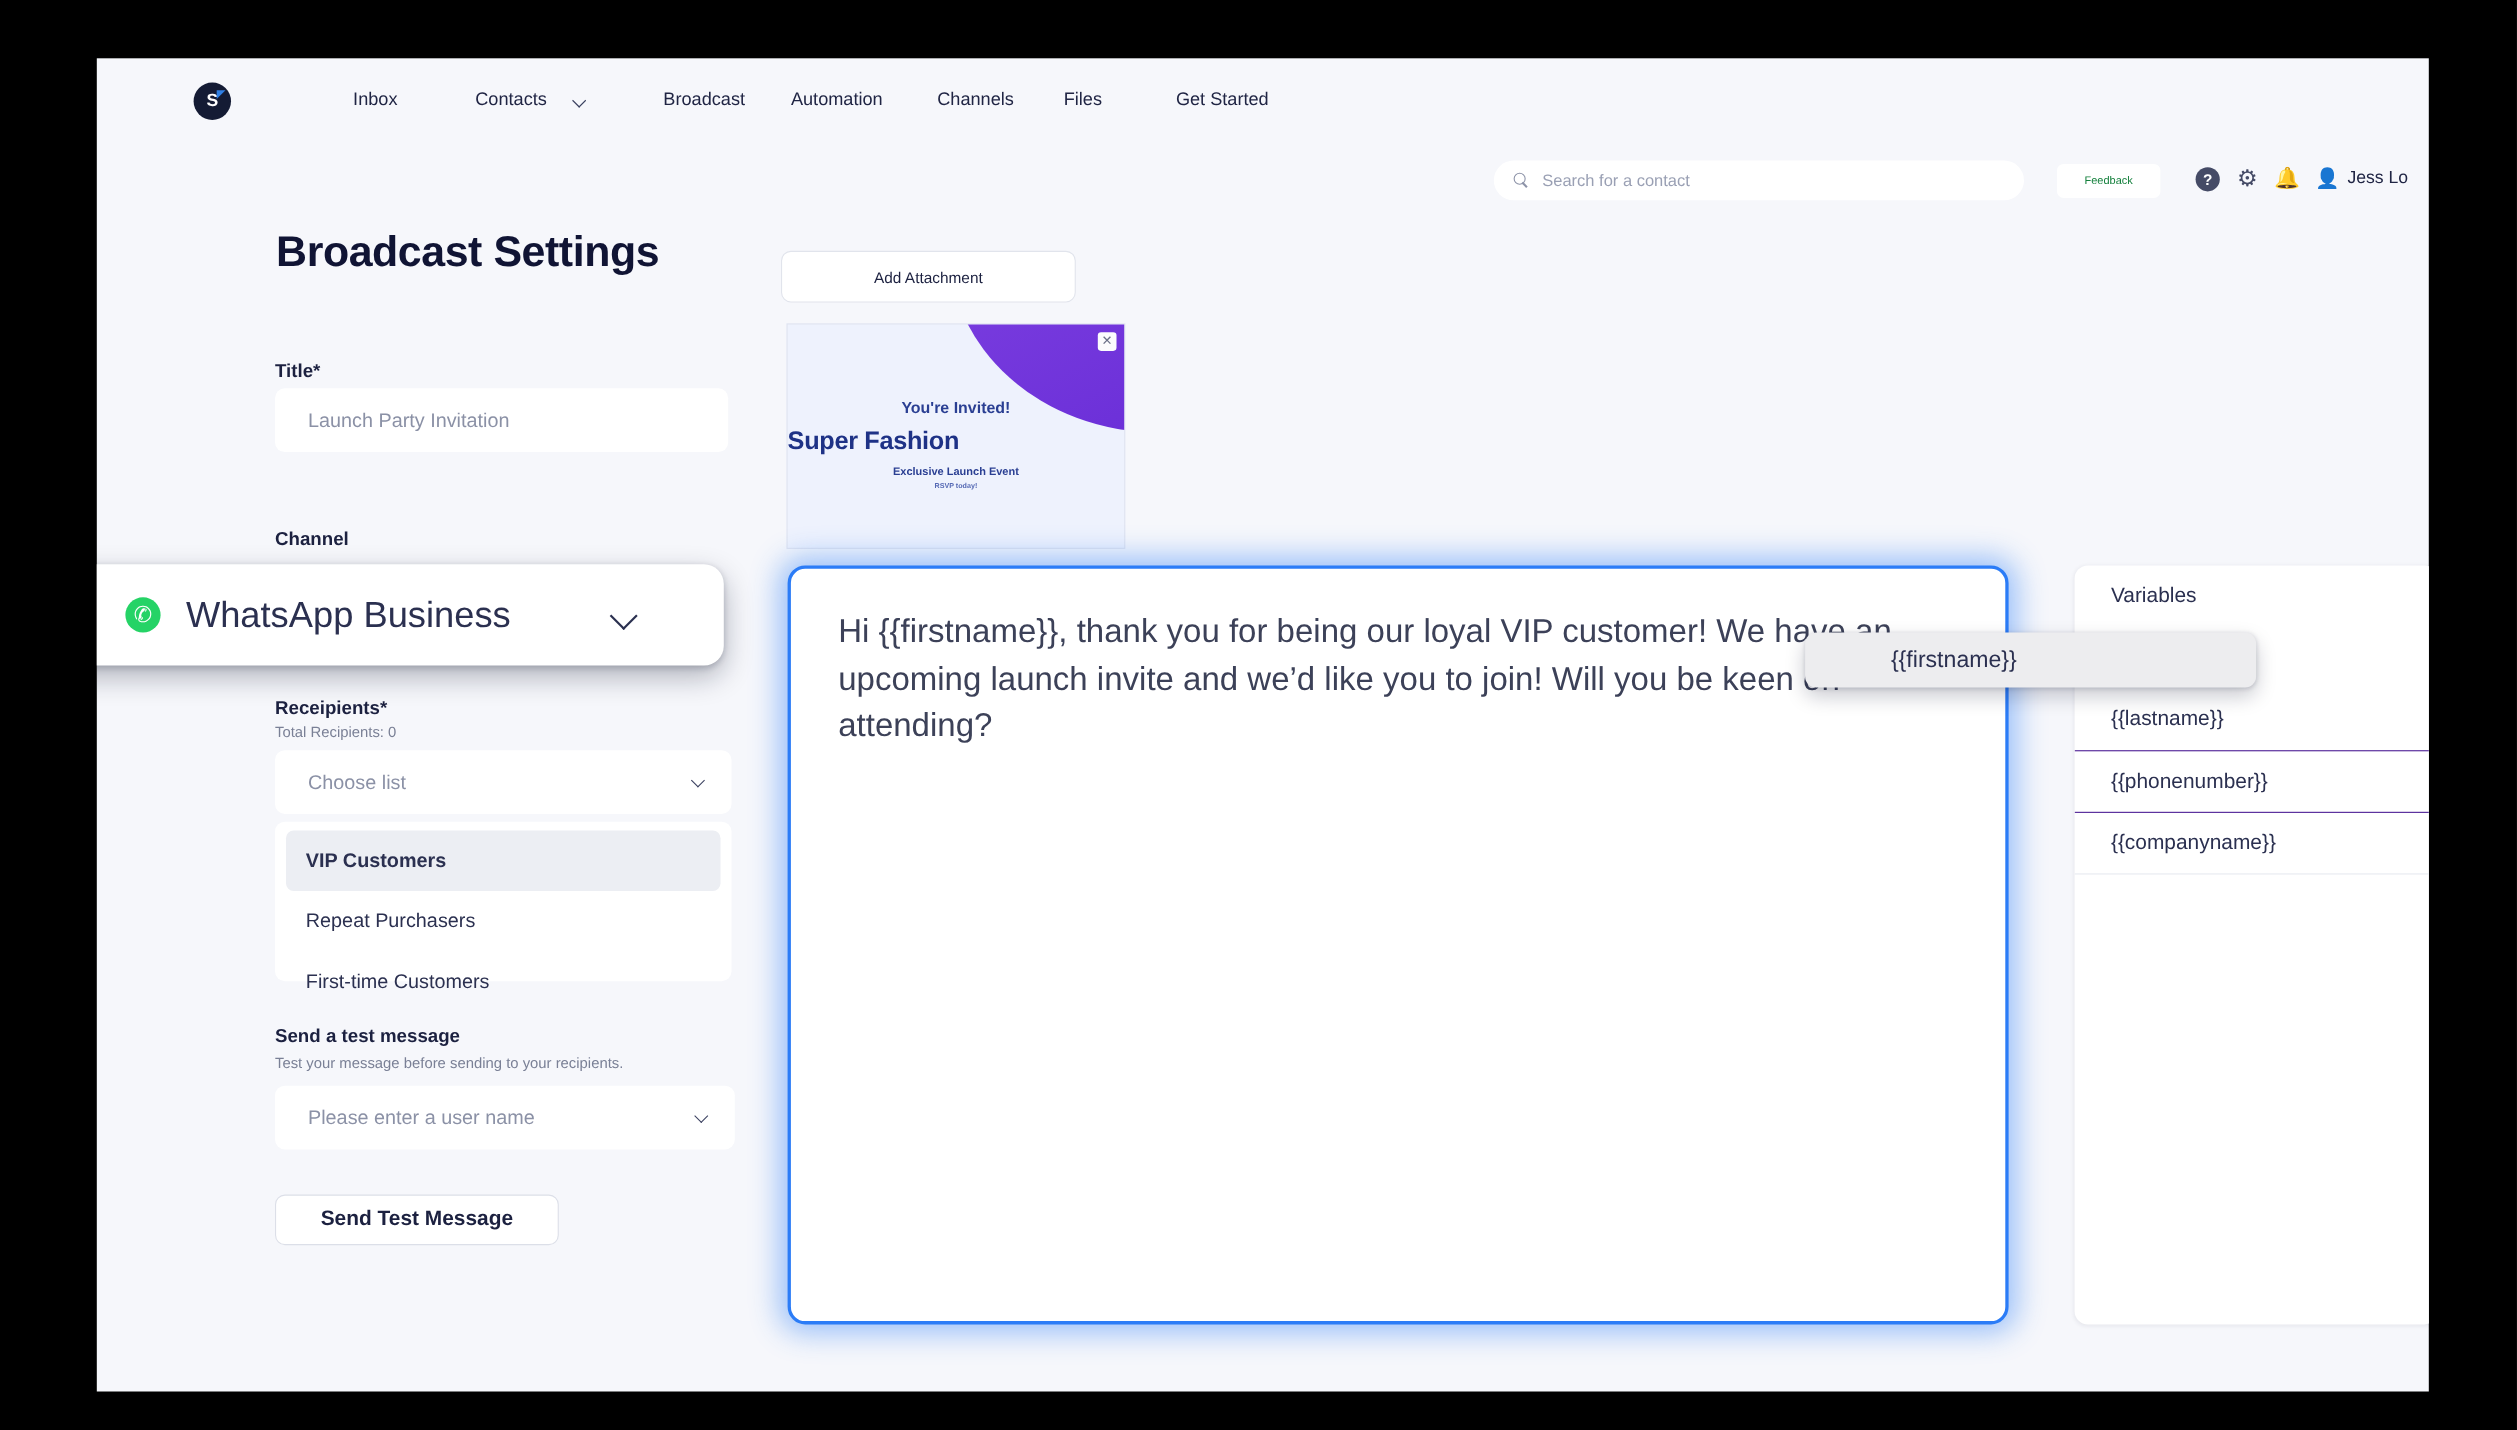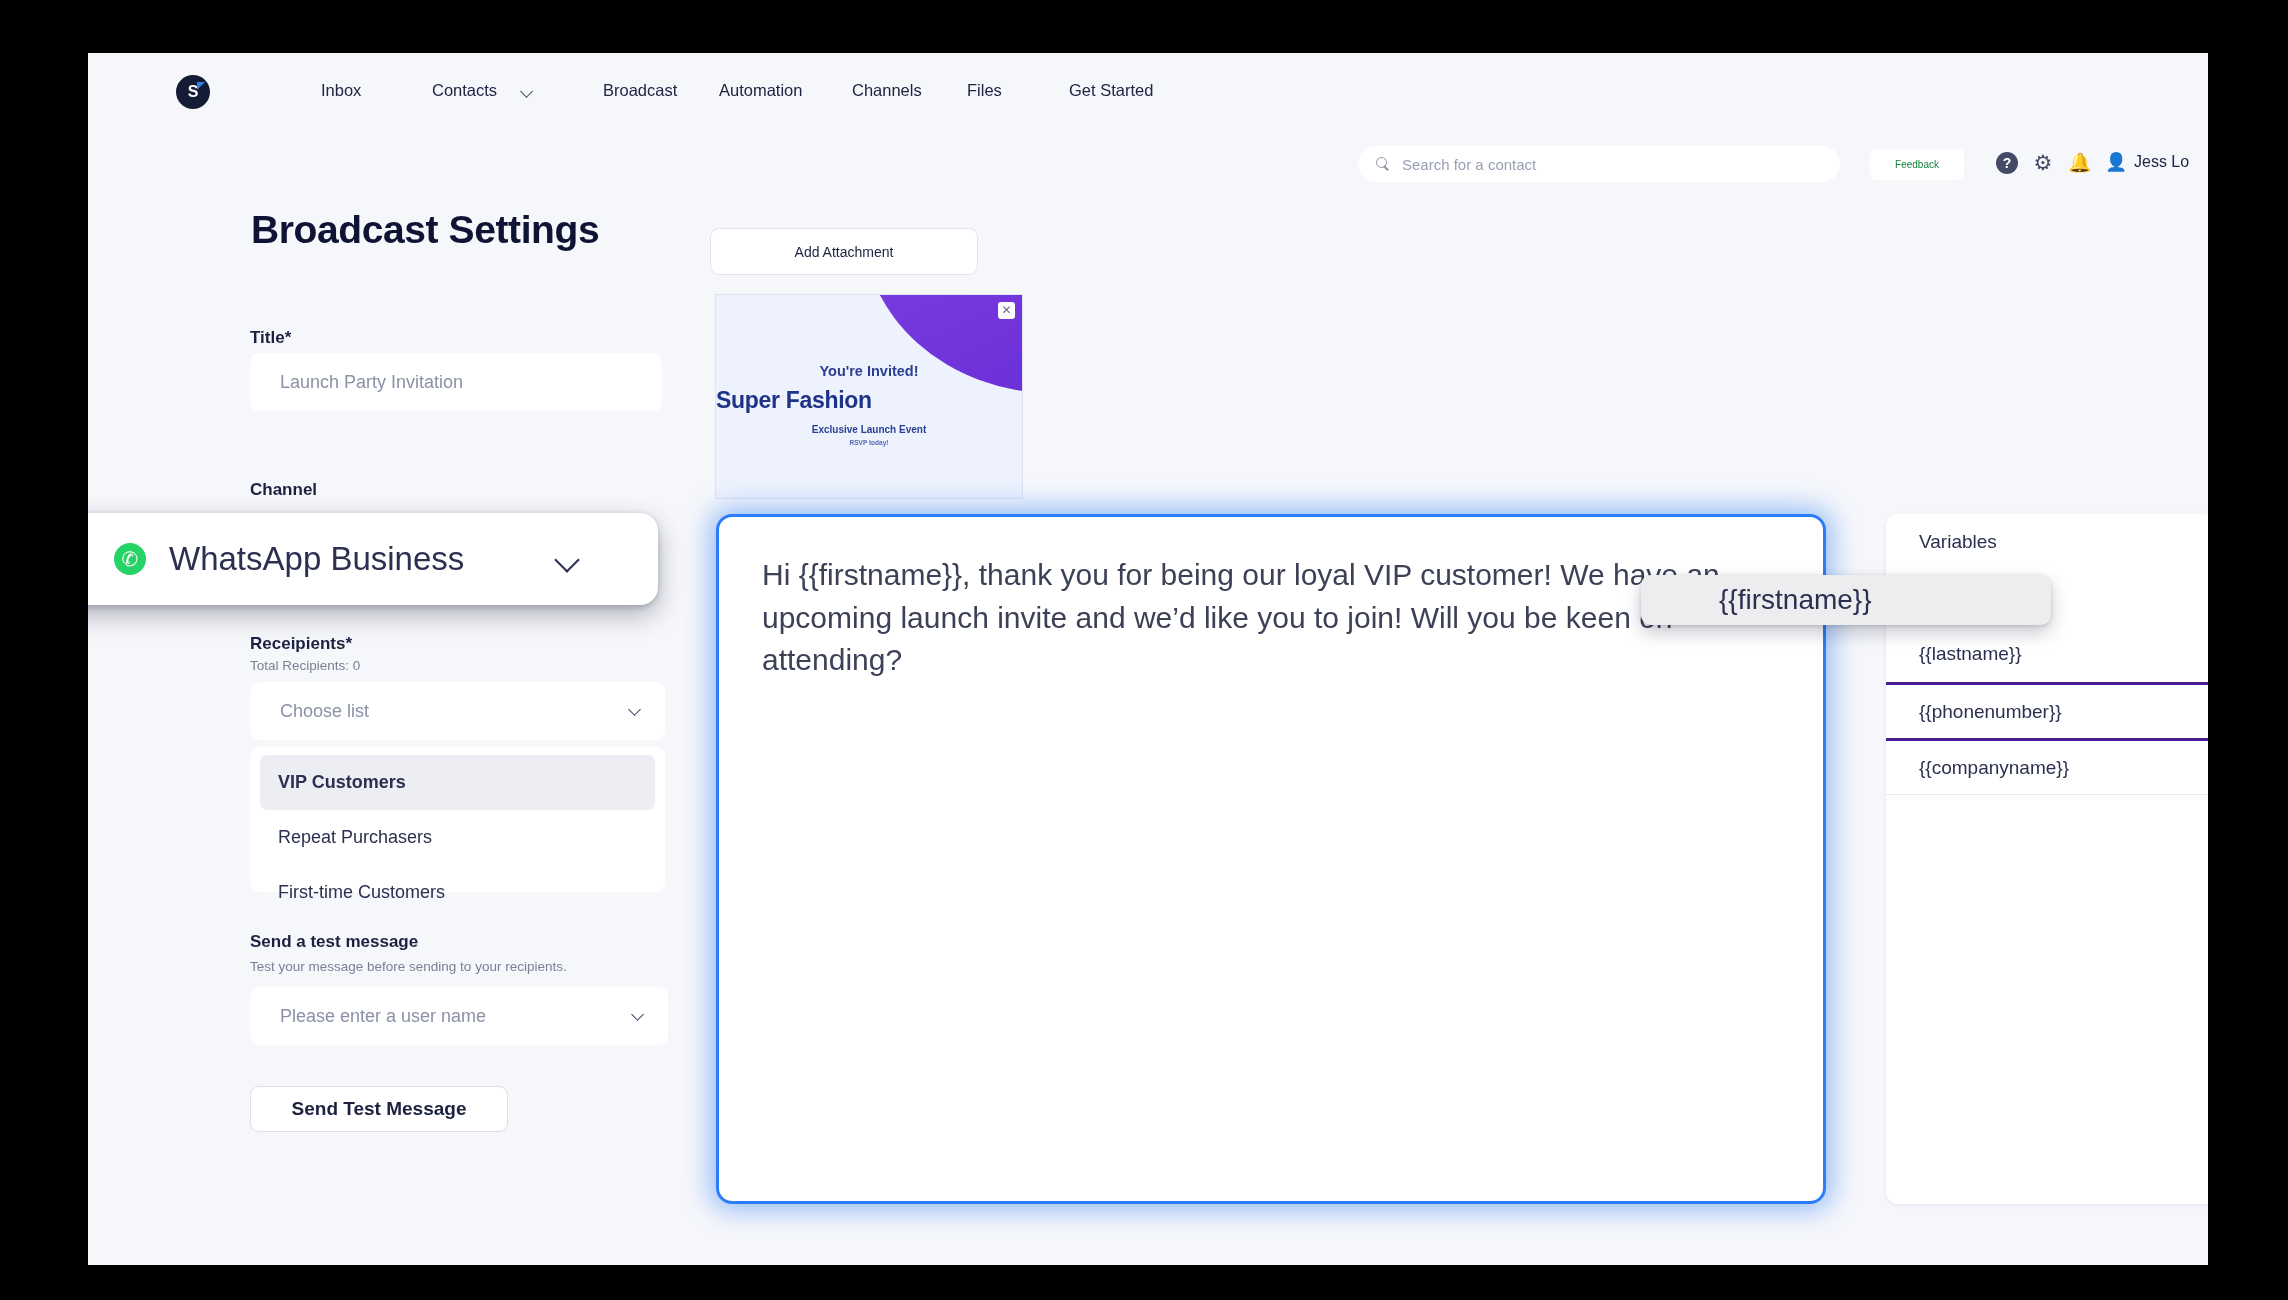--- a/index.html
+++ b/index.html
@@ -252,21 +252,21 @@
     box-shadow: 0 1px 4px rgba(20,25,50,0.08);
     overflow: hidden;
   }
   #variables-title {
     height: 56px; display: flex; align-items: center;
     padding-left: 33px; font-size: 19px; color: #2b3050;
   }
   .var-row {
     height: 56px; display: flex; align-items: center;
     padding-left: 33px; font-size: 19px; color: #2b3050;
-    border-top: 3px solid #4c1d95; cursor: pointer;
+    border-top: 1px solid #4c1d95; cursor: pointer;
   }
   .var-row.placeholder-row { visibility: hidden; }
   #var-rest-filler { border-top: 1px solid #e7e9f0; height: 1px; }
 
   
   #channel-overlay {
     position: absolute; left: -70px; top: 460px;
     width: 640px; height: 92px;
     background: #fff; border-radius: 18px;
     box-shadow: 0 10px 26px rgba(10,15,40,0.30), 0 2px 6px rgba(10,15,40,0.18);
@@ -292,21 +292,21 @@
 
   #firstname-overlay {
     position: absolute; left: 1553px; top: 522px;
     width: 410px; height: 50px;
     background: #ededef; border-radius: 10px;
     box-shadow: 0 8px 18px rgba(10,15,40,0.22), 0 1px 4px rgba(10,15,40,0.14);
     display: flex; align-items: center;
     z-index: 45;
   }
   #firstname-overlay-label {
-    margin-left: 78px; font-size: 28px; color: #2b3050;
+    margin-left: 78px; font-size: 21px; color: #2b3050;
   }
 </style>
 </head>
 <body>
 
 <div id="app-panel">
 
   <div id="topbar">
     <div id="brand-logo">
       <span>S</span>

